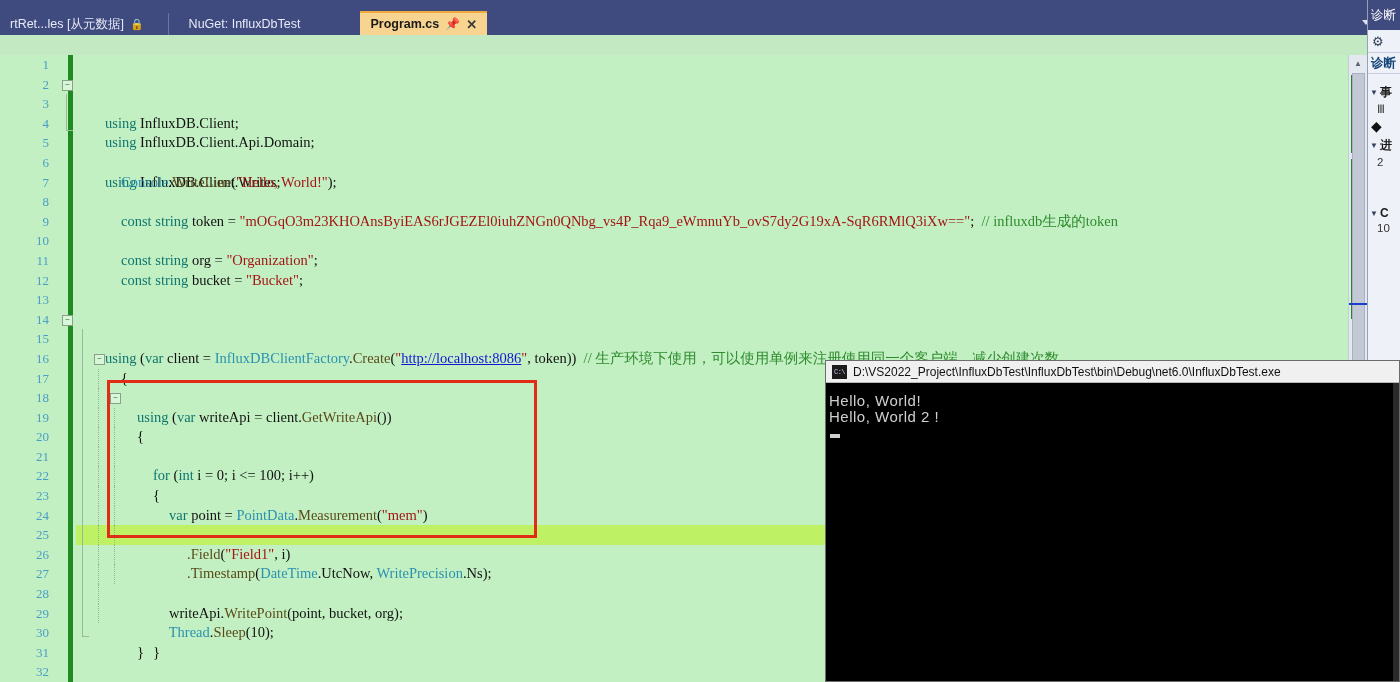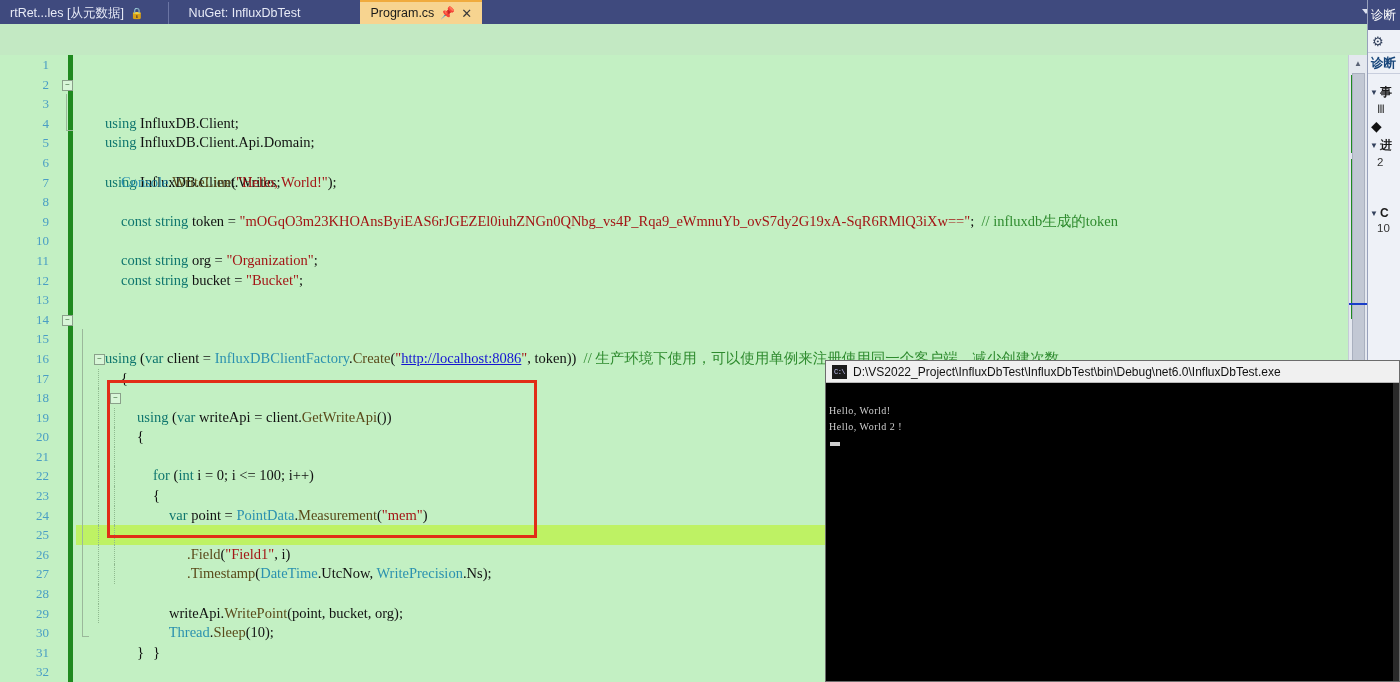--- a/index.html
+++ b/index.html
@@ -6,35 +6,35 @@
   body{
     width:1400px;height:682px;overflow:hidden;
     font-family:"Liberation Sans",sans-serif;
     background:#c3e9c3;
     position:relative;
   }
   .root{position:absolute;inset:0;}
 
   
   .tabstrip{
-    position:absolute;left:0;top:0;width:1400px;height:24px;
+    position:absolute;left:0;top:0;width:1400px;height:35px;
     background:#3f4a7e;
     display:flex;align-items:flex-end;
   }
   .tab{
     height:22px;margin-top:8px;
     display:flex;align-items:center;gap:6px;
     padding:0 10px;font-size:12.5px;
     color:#ffffff;white-space:nowrap;
     box-sizing:border-box;
   }
   .tab.inactive{background:#3f4a7e;color:#e7eaf6;}
   .tab.sep{border-left:1px solid #6b75a4;}
   .tab.active{
-    background:#f7d490;color:#1a1a1a;font-weight:normal;
+    background:#f7d490;color:#1a1a1a;font-weight:bold;
     border-top:2px solid #f0ab3e;
     height:24px;margin-top:6px;
   }
   .tab .lock{font-size:11px;opacity:.95;}
   .tab .pin{font-size:12px;color:#8a6a1f;}
   .tab .close{font-size:13px;color:#3a3a3a;}
   .tabstrip-right{
     margin-left:auto;display:flex;align-items:center;gap:10px;
     padding:0 8px 6px 0;color:#dfe3f2;
   }
@@ -176,22 +176,22 @@
     height:22px;background:#f0f0f0;display:flex;align-items:center;gap:6px;
     padding-left:6px;box-sizing:border-box;border-bottom:1px solid #b9b9b9;
   }
   .con-ico{
     width:15px;height:14px;background:#1b1b1b;color:#c9c9ff;font-size:7px;
     display:flex;align-items:center;justify-content:center;
     font-family:"Liberation Mono",monospace;letter-spacing:-.5px;
   }
   .con-text{font-size:12px;color:#111;white-space:nowrap;}
   .con-body{
-    padding:20px 0 0 3px;font-family:Liberation Serif, serif;
-    font-size:10px;color:#cfcfcf;line-height:16px;letter-spacing:.5px;
+    padding:10px 0 0 3px;font-family:Liberation Sans, sans-serif;
+    font-size:15px;color:#cfcfcf;line-height:16px;letter-spacing:.5px;
   }
   .con-cursor{
     display:inline-block;width:10px;height:4px;background:#cfcfcf;
     margin-top:6px;margin-left:1px;
   }
   .con-scroll{
     position:absolute;right:0;top:22px;width:6px;height:300px;background:#2a2a2a;
   }
 </style>
 </head>

